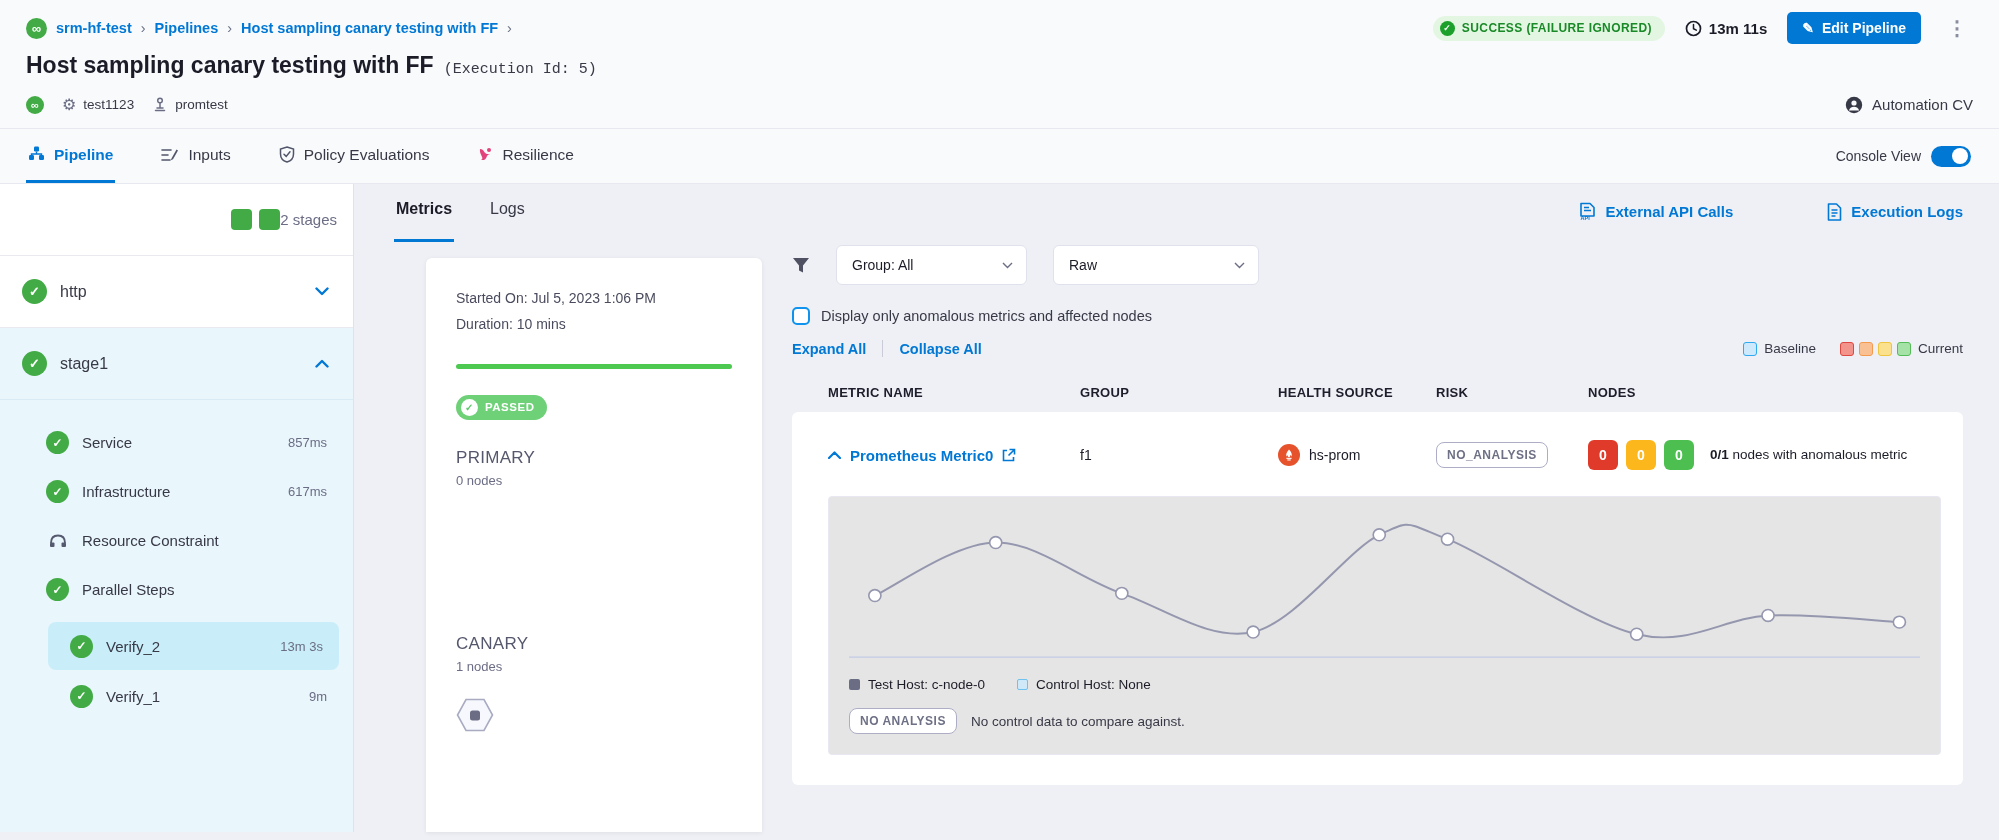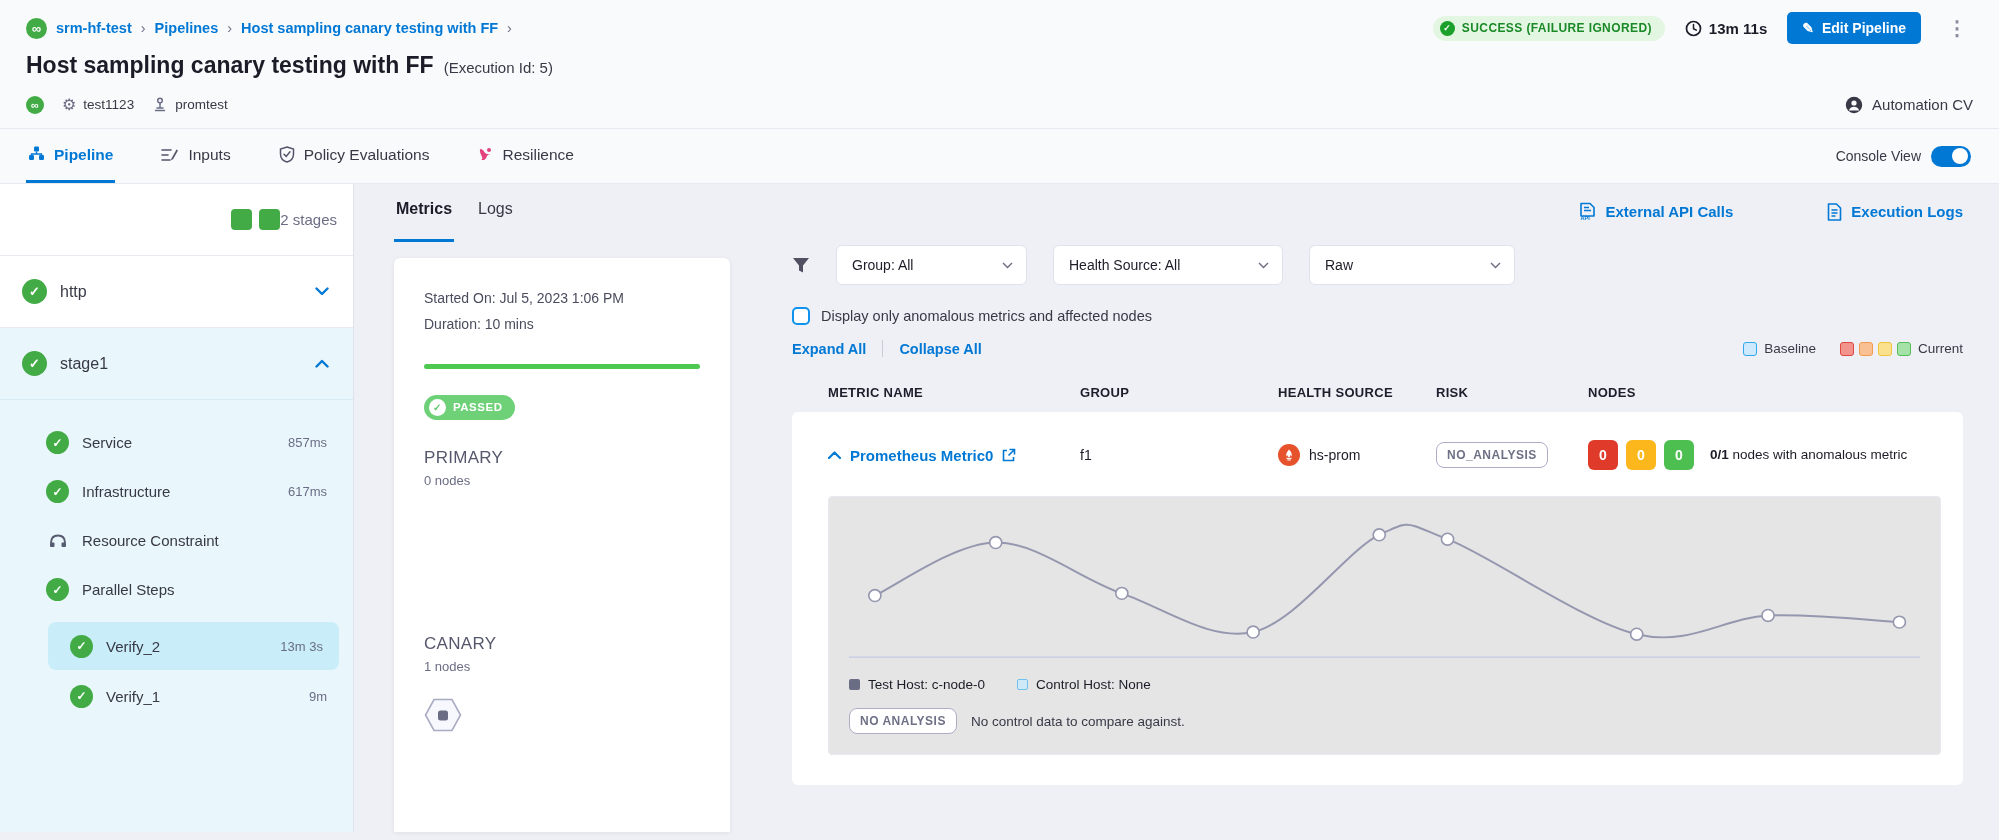--- a/index.html
+++ b/index.html
@@ -19,21 +19,21 @@
     border-radius:13px; padding:5px 13px 5px 7px; display:inline-flex; align-items:center; gap:7px; }
   .status-pill .dot-check { width:15px; height:15px; border-radius:50%; background:#1ba12b; color:#fff;
     display:inline-flex; align-items:center; justify-content:center; font-size:9px; font-weight:700; }
   .elapsed { display:flex; align-items:center; gap:7px; font-size:15px; font-weight:700; color:#1c1c28; }
   .edit-btn { background:#0278d5; color:#fff; border:none; border-radius:5px; padding:8px 15px;
     font-size:14px; font-weight:700; display:inline-flex; align-items:center; gap:8px; cursor:pointer;
     font-family:inherit; }
   .kebab { color:#8a8ca0; font-size:20px; font-weight:700; padding:0 6px; cursor:pointer; }
   .hdr-row2 { margin-top:8px; display:flex; align-items:baseline; gap:10px; }
   .page-title { font-size:23px; font-weight:700; color:#1c1c28; }
-  .exec-id { font-size:15px; color:#383946; }
+  .exec-id { font-size:15px; color:#383946;font-family:Liberation Mono, monospace; }
   .hdr-row3 { margin-top:16px; padding-bottom:14px; display:flex; align-items:center; justify-content:space-between; }
   .tag-group { display:flex; align-items:center; gap:18px; }
   .tag-item { display:flex; align-items:center; gap:7px; font-size:13.5px; color:#383946; }
   .harness-logo.sm { width:18px; height:18px; font-size:11px; }
   .gear-glyph { font-size:16px; color:#6b6d85; }
   .user-chip { display:flex; align-items:center; gap:9px; font-size:15px; color:#383946; }
 
   
   .tab-bar { background:#f9fafc; height:55px; display:flex; align-items:stretch; justify-content:space-between;
     padding:0 28px 0 26px; border-bottom:1px solid #e7e9f0; }
@@ -67,25 +67,25 @@
   .steps { padding-top:18px; }
   .step { height:49px; display:flex; align-items:center; gap:13px; padding:0 26px 0 46px; cursor:pointer; }
   .step .lbl { flex:1; font-size:15px; color:#383946; }
   .step .dur { font-size:13px; color:#6b6d85; }
   .step.verify2 { height:48px; margin:8px 14px 2px 48px; padding:0 16px 0 22px; background:#c9eefa; border-radius:8px; }
   .step.verify1 { height:48px; padding-left:70px; }
   .rc-icon { width:23px; display:inline-flex; justify-content:center; }
 
   
   .panel-mid { width:410px; padding:16px 0 0 40px; flex:none; }
-  .mid-tabs { display:flex; gap:22px; height:42px; }
+  .mid-tabs { display:flex; gap:34px; height:42px; }
   .mid-tab { font-size:16px; color:#383946; cursor:pointer; border-bottom:3px solid transparent; padding:0 2px; }
   .mid-tab.active { font-weight:700; color:#1c1c28; border-bottom-color:#0278d5; }
   .mid-card { margin-top:16px; background:#fff; width:336px; height:574px; border-radius:6px 6px 0 0;
-    box-shadow:0 1px 4px rgba(40,41,61,.08); padding:28px 30px; }
+    box-shadow:0 1px 4px rgba(40,41,61,.08); padding:28px 30px;margin-left:32px; }
   .meta-line { font-size:14px; color:#4a4c5e; line-height:1.85; }
   .progress-bar { margin-top:26px; height:5px; border-radius:3px; background:#4dc952; }
   .passed-pill { margin-top:26px; display:inline-flex; align-items:center; gap:7px; background:#6ed178;
     border-radius:15px; padding:4px 13px 4px 5px; color:#fff; font-size:11.5px; font-weight:700; letter-spacing:.5px; }
   .passed-pill .wcheck { width:17px; height:17px; border-radius:50%; background:#fff; color:#5cc768;
     display:inline-flex; align-items:center; justify-content:center; font-size:10px; font-weight:700; }
   .node-set-title { margin-top:28px; font-size:17px; color:#55576d; letter-spacing:.3px; }
   .node-set-sub { margin-top:5px; font-size:13px; color:#6b6d85; }
   .node-set-title.canary { margin-top:146px; }
   .hexagon-wrap { margin-top:24px; }
@@ -364,26 +364,20 @@
     <div class="filter-row">
       <svg width="18" height="17" viewBox="0 0 18 17">
         <path d="M1 1 H17 L11 8.5 V15.5 L7 13.5 V8.5 Z" fill="#4f5162"></path>
       </svg>
       <div class="sel" style="width:191px;">
         <span>Group: All</span>
         <svg width="11" height="7" viewBox="0 0 11 7">
             <path d="M1 1 L5.5 5.5 L10 1" fill="none" stroke="#6b6d85" stroke-width="1.4"></path>
           </svg>
       </div>
-      <div class="sel" style="width:230px;">
-        <span>Health Source: All</span>
-        <svg width="11" height="7" viewBox="0 0 11 7">
-            <path d="M1 1 L5.5 5.5 L10 1" fill="none" stroke="#6b6d85" stroke-width="1.4"></path>
-          </svg>
-      </div>
       <div class="sel" style="width:206px;">
         <span>Raw</span>
         <svg width="11" height="7" viewBox="0 0 11 7">
             <path d="M1 1 L5.5 5.5 L10 1" fill="none" stroke="#6b6d85" stroke-width="1.4"></path>
           </svg>
       </div>
     </div>
 
     <div class="check-row">
       <span class="checkbox"></span>

